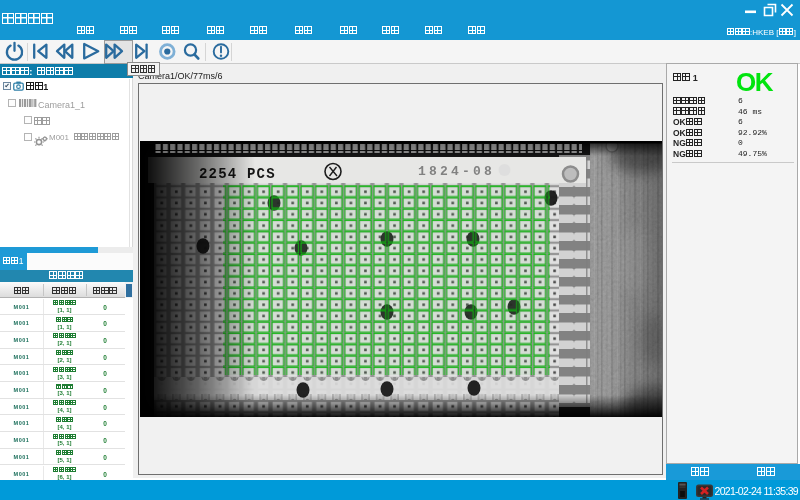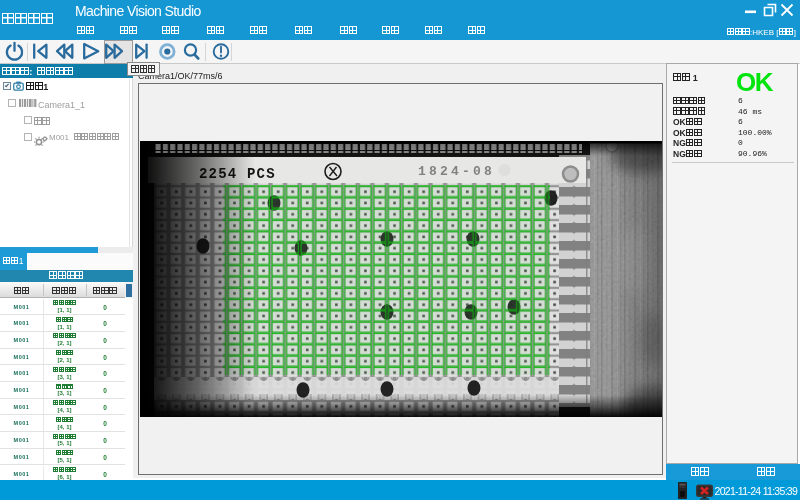--- a/index.html
+++ b/index.html
@@ -7,21 +7,20 @@
  background:linear-gradient(currentColor,currentColor) 50% 0/1px 100% no-repeat,
  linear-gradient(currentColor,currentColor) 0 48%/100% 1px no-repeat}
 .hv i.z{border-width:1.5px;
  background:linear-gradient(currentColor,currentColor) 50% 0/1.5px 100% no-repeat,
  linear-gradient(currentColor,currentColor) 0 46%/100% 1.5px no-repeat}
 </style></head>
 <body>
 
 <div class="ab" style="left:0;top:0;width:800px;height:40px;background:#1497d3">
  <div class="ab hv" style="left:2px;top:12px;font-size:13.5px;color:#fff"><i class="z"></i><i class="z"></i><i class="z"></i><i class="z"></i></div>
- <div class="ab" style="left:75px;top:3px;font-size:14px;color:#fff;letter-spacing:-.6px">Machine Vision Studio</div>
  <svg class="ab" style="left:740px;top:0" width="60" height="22" viewBox="0 0 60 22">
   <rect x="5" y="10.5" width="11" height="2.6" fill="#fff"></rect>
   <path d="M24.5 7.5h8v8h-8z M27.5 4.5h8v8" fill="none" stroke="#fff" stroke-width="1.6"></path>
   <path d="M41.5 4.5l11 11M52.5 4.5l-11 11" stroke="#fff" stroke-width="1.8"></path>
  </svg>
  <div class="ab" style="left:77px;top:26px;font-size:9px;color:#fff"><i class="z"></i><i class="z"></i></div>
     <div class="ab" style="left:120px;top:26px;font-size:9px;color:#fff"><i class="z"></i><i class="z"></i></div>
     <div class="ab" style="left:162px;top:26px;font-size:9px;color:#fff"><i class="z"></i><i class="z"></i></div>
     <div class="ab" style="left:207px;top:26px;font-size:9px;color:#fff"><i class="z"></i><i class="z"></i></div>
     <div class="ab" style="left:250px;top:26px;font-size:9px;color:#fff"><i class="z"></i><i class="z"></i></div>
@@ -284,35 +283,35 @@
 <div class="ab" style="left:666px;top:63px;width:132px;height:401px;background:#f4f4f4;border:1px solid #a9a9a9"></div>
 <div class="ab" style="left:673px;top:72.5px;font-size:9px;font-weight:bold;color:#242424"><i class="z"></i><i class="z"></i> 1</div>
 <div class="ab" style="left:736px;top:66.5px;font-size:26px;font-weight:bold;color:#00e40e;letter-spacing:-1.5px">OK</div>
 <div class="ab" style="left:673px;top:96.0px;font-size:8.5px;font-weight:bold;color:#242424"><i class="z"></i><i class="z"></i><i class="z"></i><i class="z"></i></div>
 <div class="ab" style="left:738px;top:96.0px;font-size:8px;font-family:'Liberation Mono',monospace;color:#242424">6</div>
 <div class="ab" style="left:673px;top:106.6px;font-size:8.5px;font-weight:bold;color:#242424"><i class="z"></i><i class="z"></i><i class="z"></i><i class="z"></i></div>
 <div class="ab" style="left:738px;top:106.6px;font-size:8px;font-family:'Liberation Mono',monospace;color:#242424">46 ms</div>
 <div class="ab" style="left:673px;top:117.2px;font-size:8.5px;font-weight:bold;color:#242424">OK<i class="z"></i><i class="z"></i></div>
 <div class="ab" style="left:738px;top:117.2px;font-size:8px;font-family:'Liberation Mono',monospace;color:#242424">6</div>
 <div class="ab" style="left:673px;top:127.8px;font-size:8.5px;font-weight:bold;color:#242424">OK<i class="z"></i><i class="z"></i></div>
-<div class="ab" style="left:738px;top:127.8px;font-size:8px;font-family:'Liberation Mono',monospace;color:#242424">100.00%</div>
+<div class="ab" style="left:738px;top:127.8px;font-size:8px;font-family:'Liberation Mono',monospace;color:#242424">92.92%</div>
 <div class="ab" style="left:673px;top:138.4px;font-size:8.5px;font-weight:bold;color:#242424">NG<i class="z"></i><i class="z"></i></div>
 <div class="ab" style="left:738px;top:138.4px;font-size:8px;font-family:'Liberation Mono',monospace;color:#242424">0</div>
 <div class="ab" style="left:673px;top:149.0px;font-size:8.5px;font-weight:bold;color:#242424">NG<i class="z"></i><i class="z"></i></div>
-<div class="ab" style="left:738px;top:149.0px;font-size:8px;font-family:'Liberation Mono',monospace;color:#242424">90.96%</div>
+<div class="ab" style="left:738px;top:149.0px;font-size:8px;font-family:'Liberation Mono',monospace;color:#242424">49.75%</div>
 <div class="ab" style="left:672px;top:162px;width:122px;height:1px;background:#c9c9c9"></div>
 <div class="ab" style="left:666px;top:464px;width:134px;height:15.5px;background:#199ad8"></div>
 <div class="ab" style="left:666px;top:466.5px;width:68px;text-align:center;font-size:10px;color:#fff"><i class="z"></i><i class="z"></i></div>
 <div class="ab" style="left:734px;top:466.5px;width:64px;text-align:center;font-size:10px;color:#fff"><i class="z"></i><i class="z"></i></div>
 
 <div class="ab" style="left:0;top:479.5px;width:800px;height:20.5px;background:#009ad9"></div>
 <svg class="ab" style="left:677px;top:482px" width="38" height="18" viewBox="0 0 38 18">
  <rect x="1" y="0" width="9" height="17" rx="1" fill="#222"></rect>
     <rect x="2.4" y="1.6" width="6.2" height="2" fill="#555"></rect>
  <rect x="3.2" y="9" width="4.6" height="6" fill="#0c0c0c"></rect>
     <rect x="2.4" y="4.6" width="6.2" height=".9" fill="#444"></rect>
  <rect x="19" y="2.5" width="17" height="12.5" rx="2.5" fill="#383838"></rect>
  <rect x="20.4" y="3.9" width="14.2" height="9.7" rx="1.5" fill="#2a2a2a"></rect>
  <path d="M24 5.5l7 6.5M31 5.5l-7 6.5" stroke="#d42222" stroke-width="2.6"></path>
  <rect x="25.5" y="15" width="4" height="1.4" fill="#222"></rect>
     <rect x="23" y="16.4" width="9" height="1.2" fill="#222"></rect>
 </svg>
-<div class="ab" style="left:714.5px;top:484.5px;font-size:10.5px;color:#fff;letter-spacing:-.7px;white-space:nowrap">2021-11-24 11:35:39</div>
+<div class="ab" style="left:714.5px;top:484.5px;font-size:10.5px;color:#fff;letter-spacing:-.7px;white-space:nowrap">2021-02-24 11:35:39</div>
 <div class="ab" style="left:127px;top:62px;width:33px;height:14px;background:#f3f3f3;border:1px solid #8a8a8a;z-index:9;font-size:8.5px;color:#333;text-align:center;padding-top:1.5px"><i class="z"></i><i class="z"></i><i class="z"></i></div>
 </body></html>

